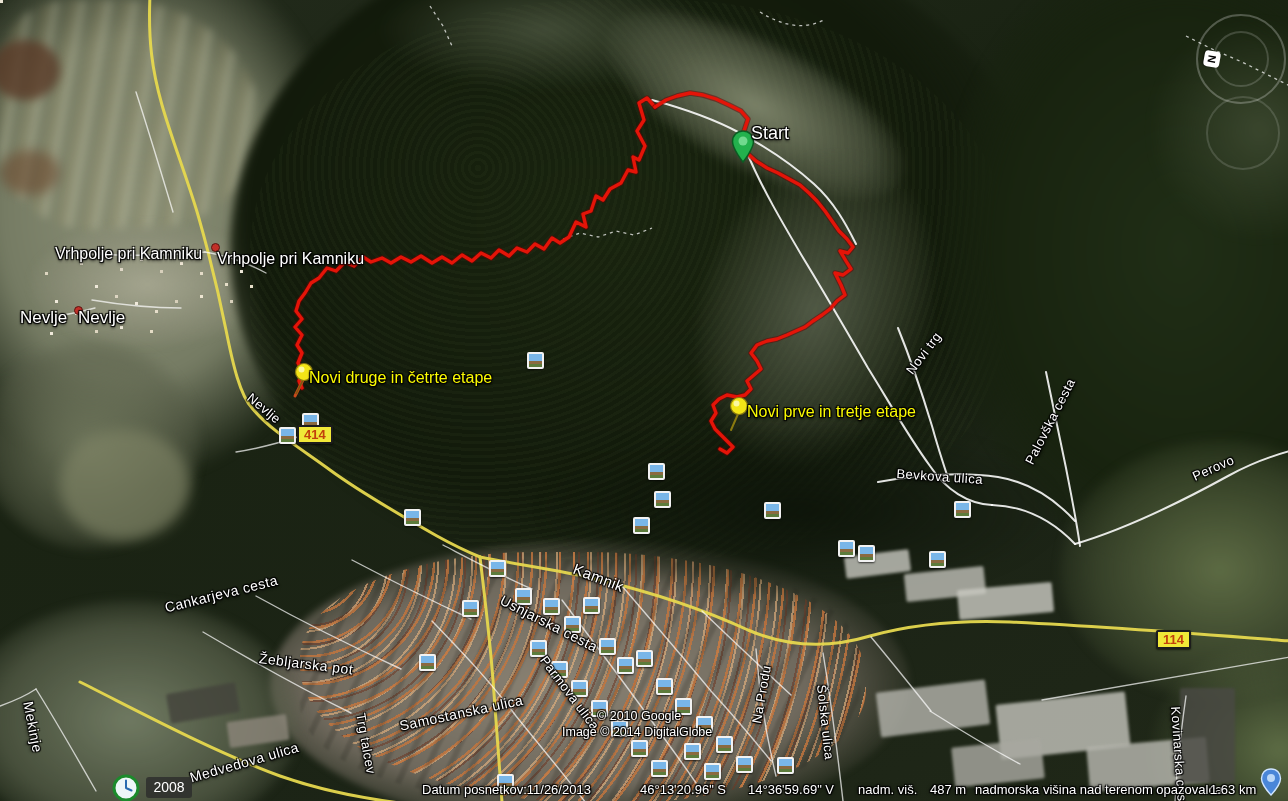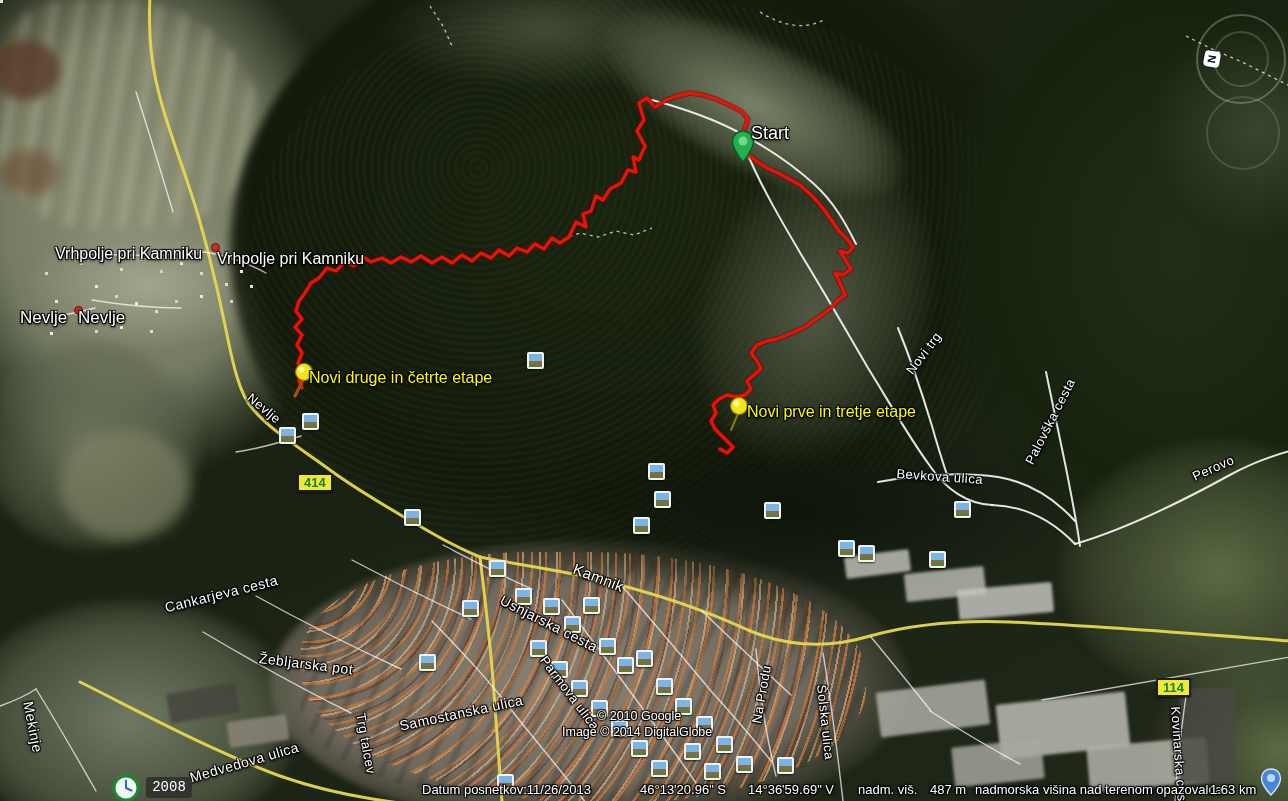--- a/index.html
+++ b/index.html
@@ -8,40 +8,40 @@
        font-family:"Liberation Sans",sans-serif;}
   .t{position:absolute;border-radius:50%;pointer-events:none;}
   .roof{position:absolute;filter:blur(1.5px);opacity:.82;border-radius:2px;}
   svg.layer{position:absolute;left:0;top:0;}
   .lbl{position:absolute;color:#fff;white-space:nowrap;
        text-shadow:-1px -1px 1px #000,1px -1px 1px #000,-1px 1px 1px #000,1px 1px 1px #000,0 2px 3px rgba(0,0,0,.85);}
   .street{font-size:13px;transform-origin:0 0;letter-spacing:.5px;}
   .place{font-size:16px;text-align:center;}
   .pin-label{font-size:16px;color:#fbfb02;}
   .start-label{font-size:18px;}
-  .shield{position:absolute;background:#f0e838;border:2px solid #1c1c1c;color:#15803d;
+  .shield{position:absolute;background:#f0e838;border:2px solid #1c1c1c;color:#c2410c;
           font-weight:bold;font-size:13px;line-height:15px;padding:0 5px;border-radius:2px;
-          box-shadow:0 1px 2px rgba(0,0,0,.6);margin-top:48px;}
+          box-shadow:0 1px 2px rgba(0,0,0,.6);}
   .pic{position:absolute;width:13px;height:13px;border:2px solid #f2f2f2;border-radius:2px;
        background:linear-gradient(180deg,#79b6e8 0 54%,#8a6a40 54% 78%,#5d7c3c 78% 100%);
        box-shadow:0 1px 2px rgba(0,0,0,.7);}
   .rdot{position:absolute;width:7px;height:7px;border-radius:50%;background:#c23028;border:1px solid #591410;}
   .ring{position:absolute;border-radius:50%;pointer-events:none;}
   .nbadge{position:absolute;left:1204px;top:51px;width:16px;height:16px;background:#fff;border-radius:4px;
           color:#000;font-weight:bold;font-size:11px;line-height:16px;text-align:center;
           transform:rotate(100deg);box-shadow:0 1px 2px rgba(0,0,0,.6);}
   .ge-mark{position:absolute;left:1072px;top:718px;font-size:35px;letter-spacing:1px;
            color:rgba(255,255,255,.8);text-shadow:0 1px 4px rgba(40,40,40,.6);}
   .ge-mark .earth{color:rgba(255,255,255,.88);margin-left:9px;}
   .copyright{position:absolute;font-size:12.5px;color:#fff;white-space:nowrap;
              text-shadow:-1px -1px 1px #000,1px -1px 1px #000,-1px 1px 1px #000,1px 1px 1px #000;}
   .status{position:absolute;top:782px;font-size:13px;color:#fff;white-space:nowrap;
           text-shadow:-1px -1px 1px #000,1px -1px 1px #000,-1px 1px 1px #000,1px 1px 1px #000,0 0 4px #000;}
   .yearbox{position:absolute;left:146px;top:777px;width:46px;height:21px;background:rgba(42,42,42,.78);
-           border-radius:3px;color:#fff;font-size:14px;line-height:21px;text-align:center;font-family:Liberation Mono, monospace;}
+           border-radius:3px;color:#fff;font-size:14px;line-height:21px;text-align:center;}
   .speck{position:absolute;width:3px;height:3px;background:#ece6d6;}
   .townspeck{position:absolute;left:300px;top:552px;width:566px;height:252px;border-radius:42% 50% 46% 55%;
     opacity:.95;pointer-events:none;
     background:
       repeating-radial-gradient(circle at 7px 5px, rgba(196,118,62,.85) 0 2.5px, rgba(0,0,0,0) 2.5px 14px),
       repeating-radial-gradient(circle at 1px 11px, rgba(224,176,126,.7) 0 2px, rgba(0,0,0,0) 2px 17px),
       repeating-radial-gradient(circle at 12px 15px, rgba(110,58,38,.6) 0 2px, rgba(0,0,0,0) 2px 19px);}
 </style>
 </head>
 <body>

